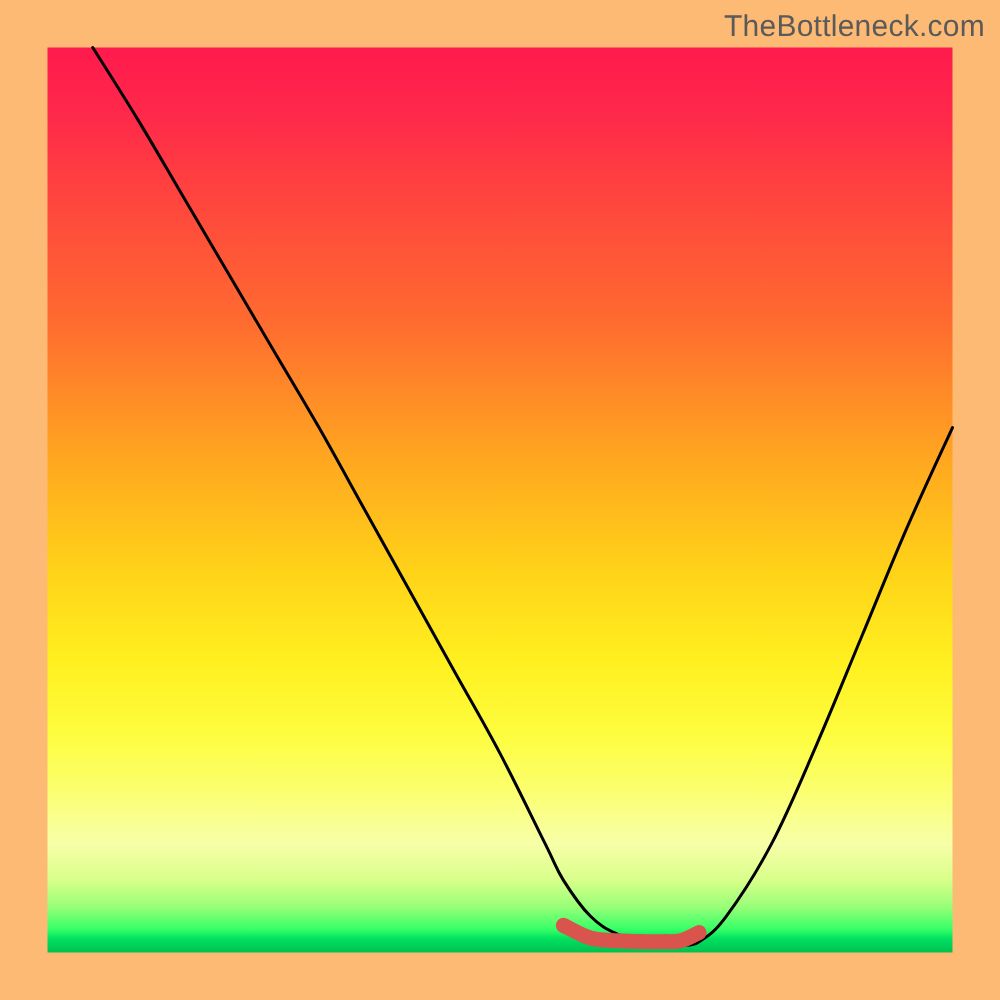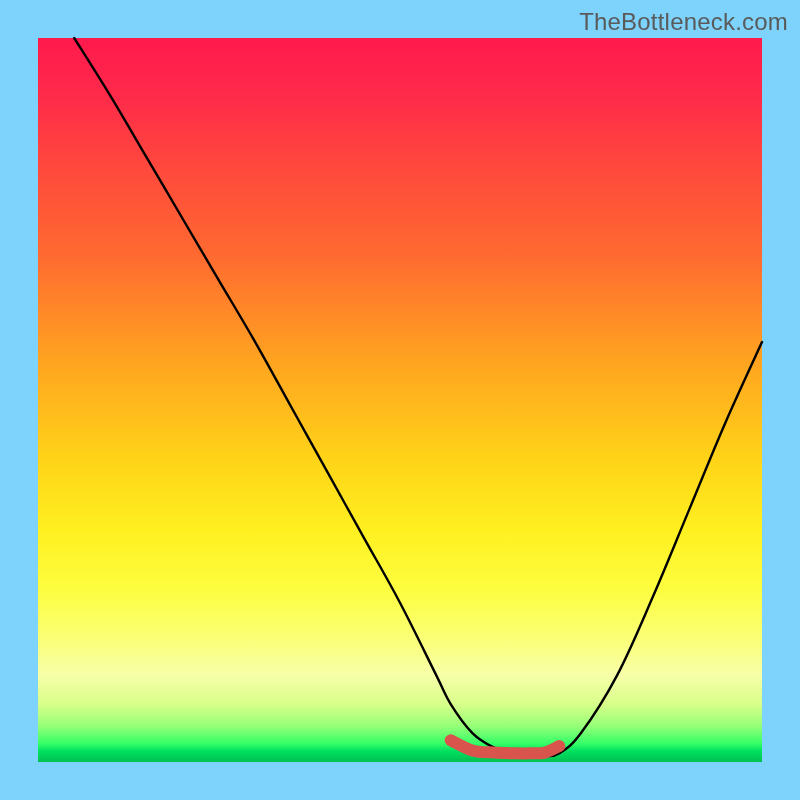--- a/index.html
+++ b/index.html
@@ -10,21 +10,21 @@
     background: #000;
     overflow: hidden;
     font-family: Arial, Helvetica, sans-serif;
   }
   .frame {
     position: absolute;
     left: 0;
     top: 0;
     width: 800px;
     height: 800px;
-    background: #7dd3fc;
+    background: #fdba74;
   }
   .plot {
     position: absolute;
     left: 38px;
     top: 38px;
     width: 724px;
     height: 724px;
     
     background: linear-gradient(to bottom,
       #ff1a4d 0%,

